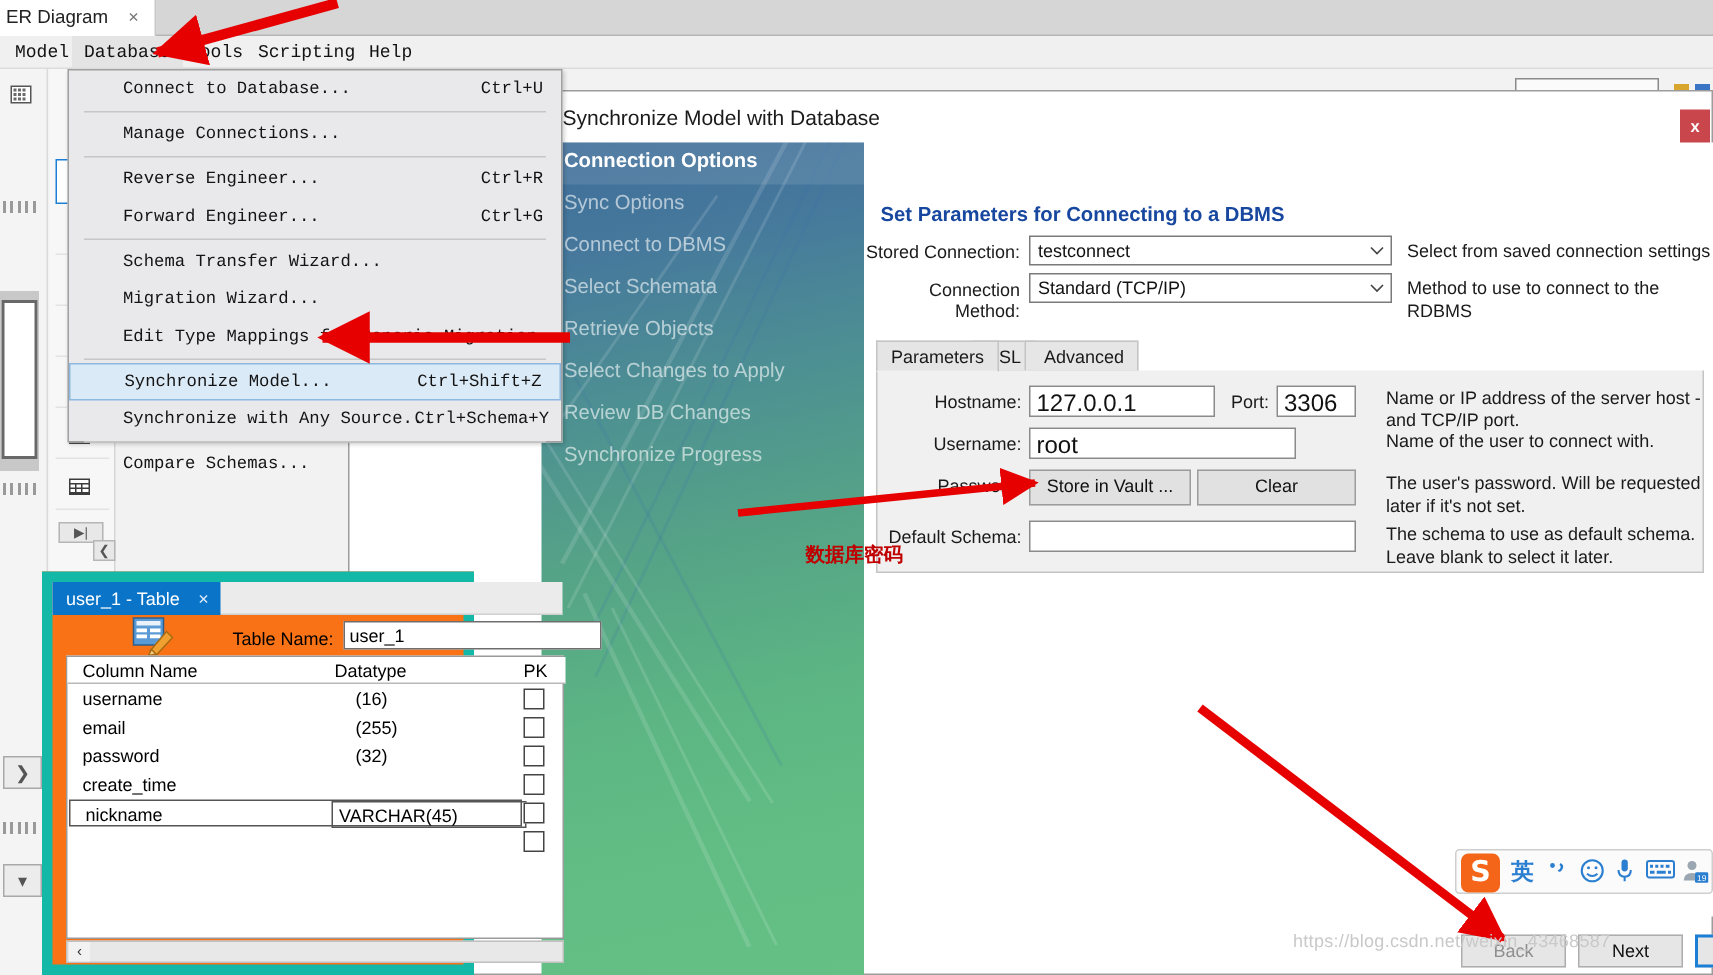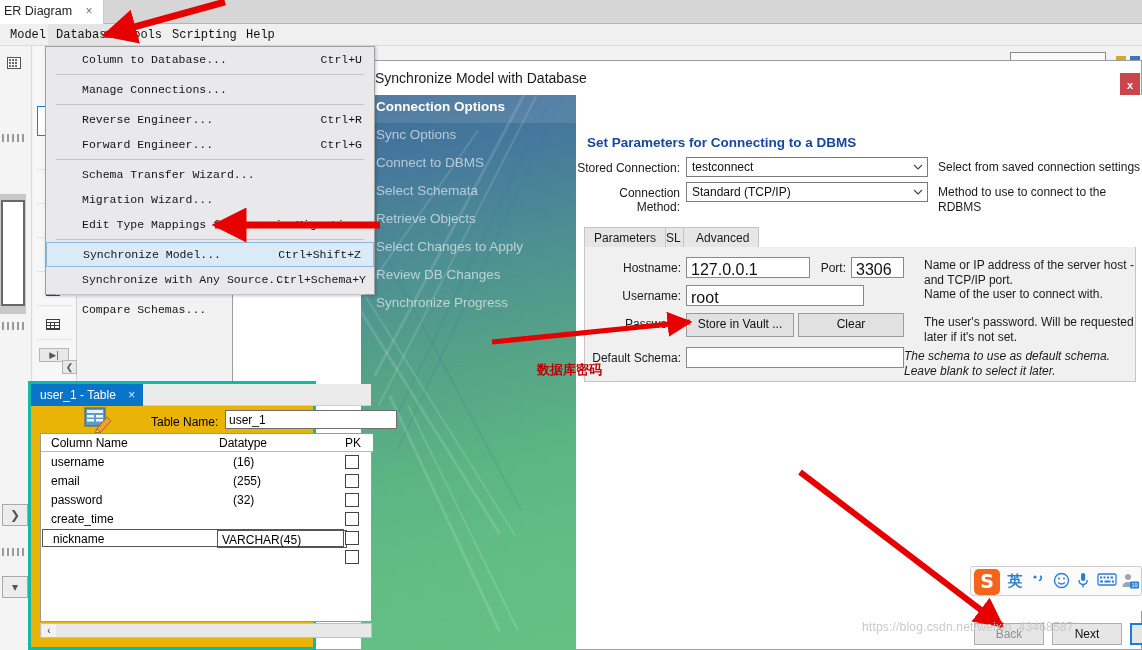--- a/index.html
+++ b/index.html
@@ -123,21 +123,21 @@
 
   
   .fbtn { position:absolute; top:562px; width:70px; height:22px; font-size:12px;
           text-align:center; line-height:21px; background:#e6e6e6; border:1px solid #adadad;
           font-family:"Liberation Sans",sans-serif; color:#111; }
   .fbtn.dis { color:#8e8e8e; }
   .fbtn.def { border:2px solid #1b7fd4; }
 
   
   .tedit { position:absolute; left:28px; top:381px; width:288px; height:269px;
-           background:#eab308; border:3px solid #14b8a6; }
+           background:#f97316; border:7px solid #14b8a6; }
   .tetab { position:absolute; left:0; top:0; height:22px; background:#0a74c8; color:#fff;
            font-size:12px; padding:4px 8px 0 9px; font-family:"Liberation Sans",sans-serif; }
   .tetab .x { margin-left:9px; color:#dce9f6; }
   .tetabbg { position:absolute; left:0; top:0; width:340px; height:22px; background:#ebebeb;
              border-bottom:1px solid #cfcfcf; }
   .tname { position:absolute; left:120px; top:31px; font-size:12px; }
   .tnamein { position:absolute; left:194px; top:26px; width:172px; height:19px;
              background:#fff; border:1px solid #6e6e6e; }
   .tnamein span { position:absolute; left:3px; top:2px; font-size:12px; }
   .grid { position:absolute; left:9px; top:49px; width:332px; height:189px;
@@ -360,31 +360,31 @@
 
     <div class="lbl" style="left:20px; top:222px; width:85px;">Password:</div>
     <div class="btn" style="left:110px; top:218px; width:108px;">Store in Vault ...</div>
     <div class="btn" style="left:222px; top:218px; width:106px;">Clear</div>
     <div class="desc" style="left:348px; top:220px; width:219px;">The user's password. Will be requested later if it's not set.</div>
 
     <div class="lbl" style="left:6px; top:256px; width:99px;">Default Schema:</div>
     <div class="txt" style="left:110px; top:252px; width:218px;">
       <span></span>
     </div>
-    <div class="desc" style="left:328px; top:254px; width:219px;font-style:italic;">The schema to use as default schema. Leave blank to select it later.</div>
+    <div class="desc" style="left:348px; top:254px; width:219px;">The schema to use as default schema. Leave blank to select it later.</div>
   </div>
 
   <div class="fbtn dis" style="left:741px;">Back</div>
   <div class="fbtn" style="left:819px;">Next</div>
   <div class="fbtn def" style="left:897px;">Cancel</div>
 </div>
 
 <div class="menu">
   <div class="mi">
-    <span>Column to Database...</span>
+    <span>Connect to Database...</span>
     <span class="acc">Ctrl+U</span>
   </div>
   <div class="msep"></div>
   <div class="mi">
     <span>Manage Connections...</span>
   </div>
   <div class="msep"></div>
   <div class="mi">
     <span>Reverse Engineer...</span>
     <span class="acc">Ctrl+R</span>

